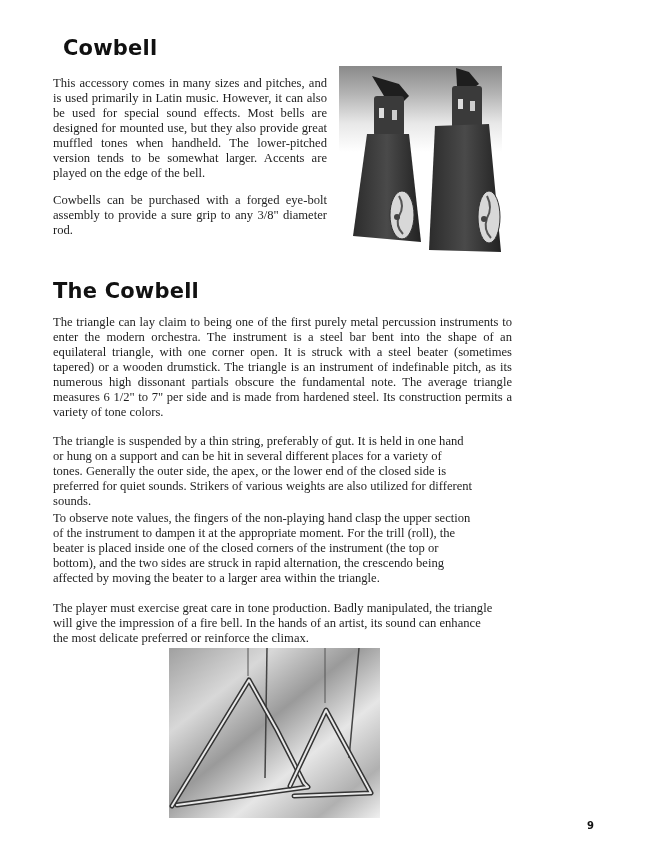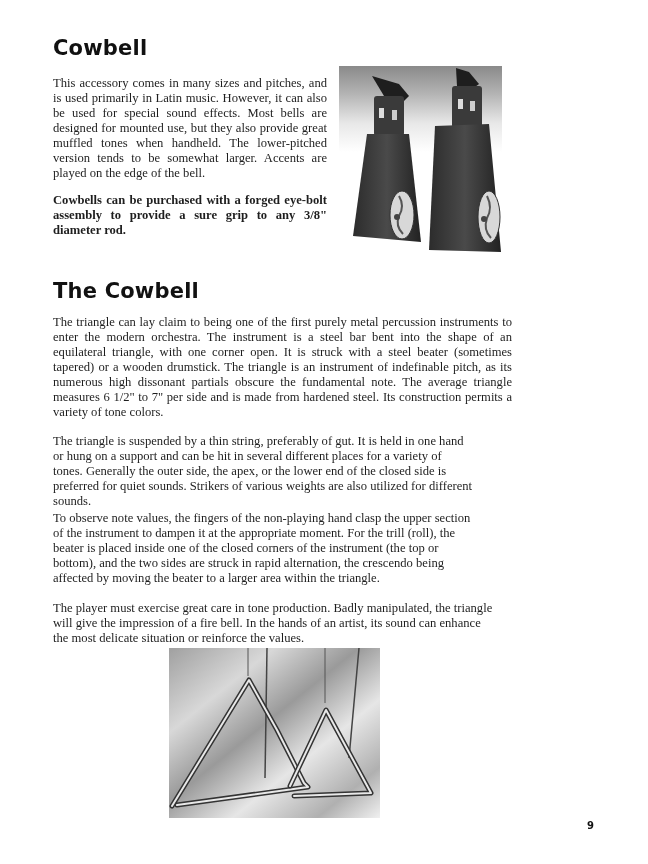--- a/index.html
+++ b/index.html
@@ -40,24 +40,24 @@
       position: absolute;
       font-family: "DejaVu Sans", sans-serif;
       font-weight: bold;
       font-size: 10px;
       color: #111;
     }
   </style>
 </head>
 <body>
 
-<h1 class="heading" style="left:53px; top:36px;text-align:right;">Cowbell</h1>
+<h1 class="heading" style="left:63px; top:36px;text-align:right;">Cowbell</h1>
 
 <p class="para justify" style="left:53px; top:76px; width:274px;">This accessory comes in many sizes and pitches, and is used primarily in Latin music. However, it can also be used for special sound effects. Most bells are designed for mounted use, but they also provide great muffled tones when handheld. The lower-pitched version tends to be somewhat larger. Accents are played on the edge of the bell.</p>
-<p class="para justify" style="left:53px; top:193px; width:274px;font-weight:bold;">Cowbells can be purchased with a forged eye-bolt assembly to provide a sure grip to any 3/8" diameter rod.</p>
+<p class="para justify" style="left:53px; top:193px; width:274px;">Cowbells can be purchased with a forged eye-bolt assembly to provide a sure grip to any 3/8" diameter rod.</p>
 
 <div class="photo" style="left:339px; top:66px; width:163px; height:191px;">
   <svg width="163" height="191" viewBox="0 0 163 191">
     <defs>
       <linearGradient id="cbBg" x1="0" y1="0" x2="0" y2="1">
         <stop offset="0" stop-color="#8a8a8a"></stop>
         <stop offset="0.15" stop-color="#b5b5b5"></stop>
         <stop offset="0.3" stop-color="#e8e8e8"></stop>
         <stop offset="0.45" stop-color="#ffffff"></stop>
         <stop offset="1" stop-color="#ffffff"></stop>
@@ -92,21 +92,21 @@
       <circle cx="145" cy="153" r="3" fill="#444"></circle>
     </g>
   </svg>
 </div>
 
 <h1 class="heading" style="left:53px; top:279px;">The Cowbell</h1>
 
 <p class="para justify" style="left:53px; top:315px; width:459px;">The triangle can lay claim to being one of the first purely metal percussion instruments to enter the modern orchestra. The instrument is a steel bar bent into the shape of an equilateral triangle, with one corner open. It is struck with a steel beater (sometimes tapered) or a wooden drumstick. The triangle is an instrument of indefinable pitch, as its numerous high dissonant partials obscure the fundamental note. The average triangle measures 6 1/2" to 7" per side and is made from hardened steel. Its construction permits a variety of tone colors.</p>
 <p class="para" style="left:53px; top:434px; width:420px;">The triangle is suspended by a thin string, preferably of gut. It is held in one hand or hung on a support and can be hit in several different places for a variety of tones. Generally the outer side, the apex, or the lower end of the closed side is preferred for quiet sounds. Strikers of various weights are also utilized for different sounds.</p>
 <p class="para" style="left:53px; top:511px; width:425px;">To observe note values, the fingers of the non-playing hand clasp the upper section of the instrument to dampen it at the appropriate moment. For the trill (roll), the beater is placed inside one of the closed corners of the instrument (the top or bottom), and the two sides are struck in rapid alternation, the crescendo being affected by moving the beater to a larger area within the triangle.</p>
-<p class="para" style="left:53px; top:601px; width:440px;">The player must exercise great care in tone production. Badly manipulated, the triangle will give the impression of a fire bell. In the hands of an artist, its sound can enhance the most delicate situation or reinforce the values.</p>
+<p class="para" style="left:53px; top:601px; width:440px;">The player must exercise great care in tone production. Badly manipulated, the triangle will give the impression of a fire bell. In the hands of an artist, its sound can enhance the most delicate preferred or reinforce the climax.</p>
 
 <div class="photo" style="left:169px; top:648px; width:211px; height:170px;">
   <svg width="211" height="170" viewBox="0 0 211 170">
     <defs>
       <linearGradient id="trBg" x1="0" y1="0" x2="1" y2="1">
         <stop offset="0" stop-color="#a0a0a0"></stop>
         <stop offset="0.25" stop-color="#d8d8d8"></stop>
         <stop offset="0.45" stop-color="#9a9a9a"></stop>
         <stop offset="0.65" stop-color="#e6e6e6"></stop>
         <stop offset="0.85" stop-color="#b0b0b0"></stop>

